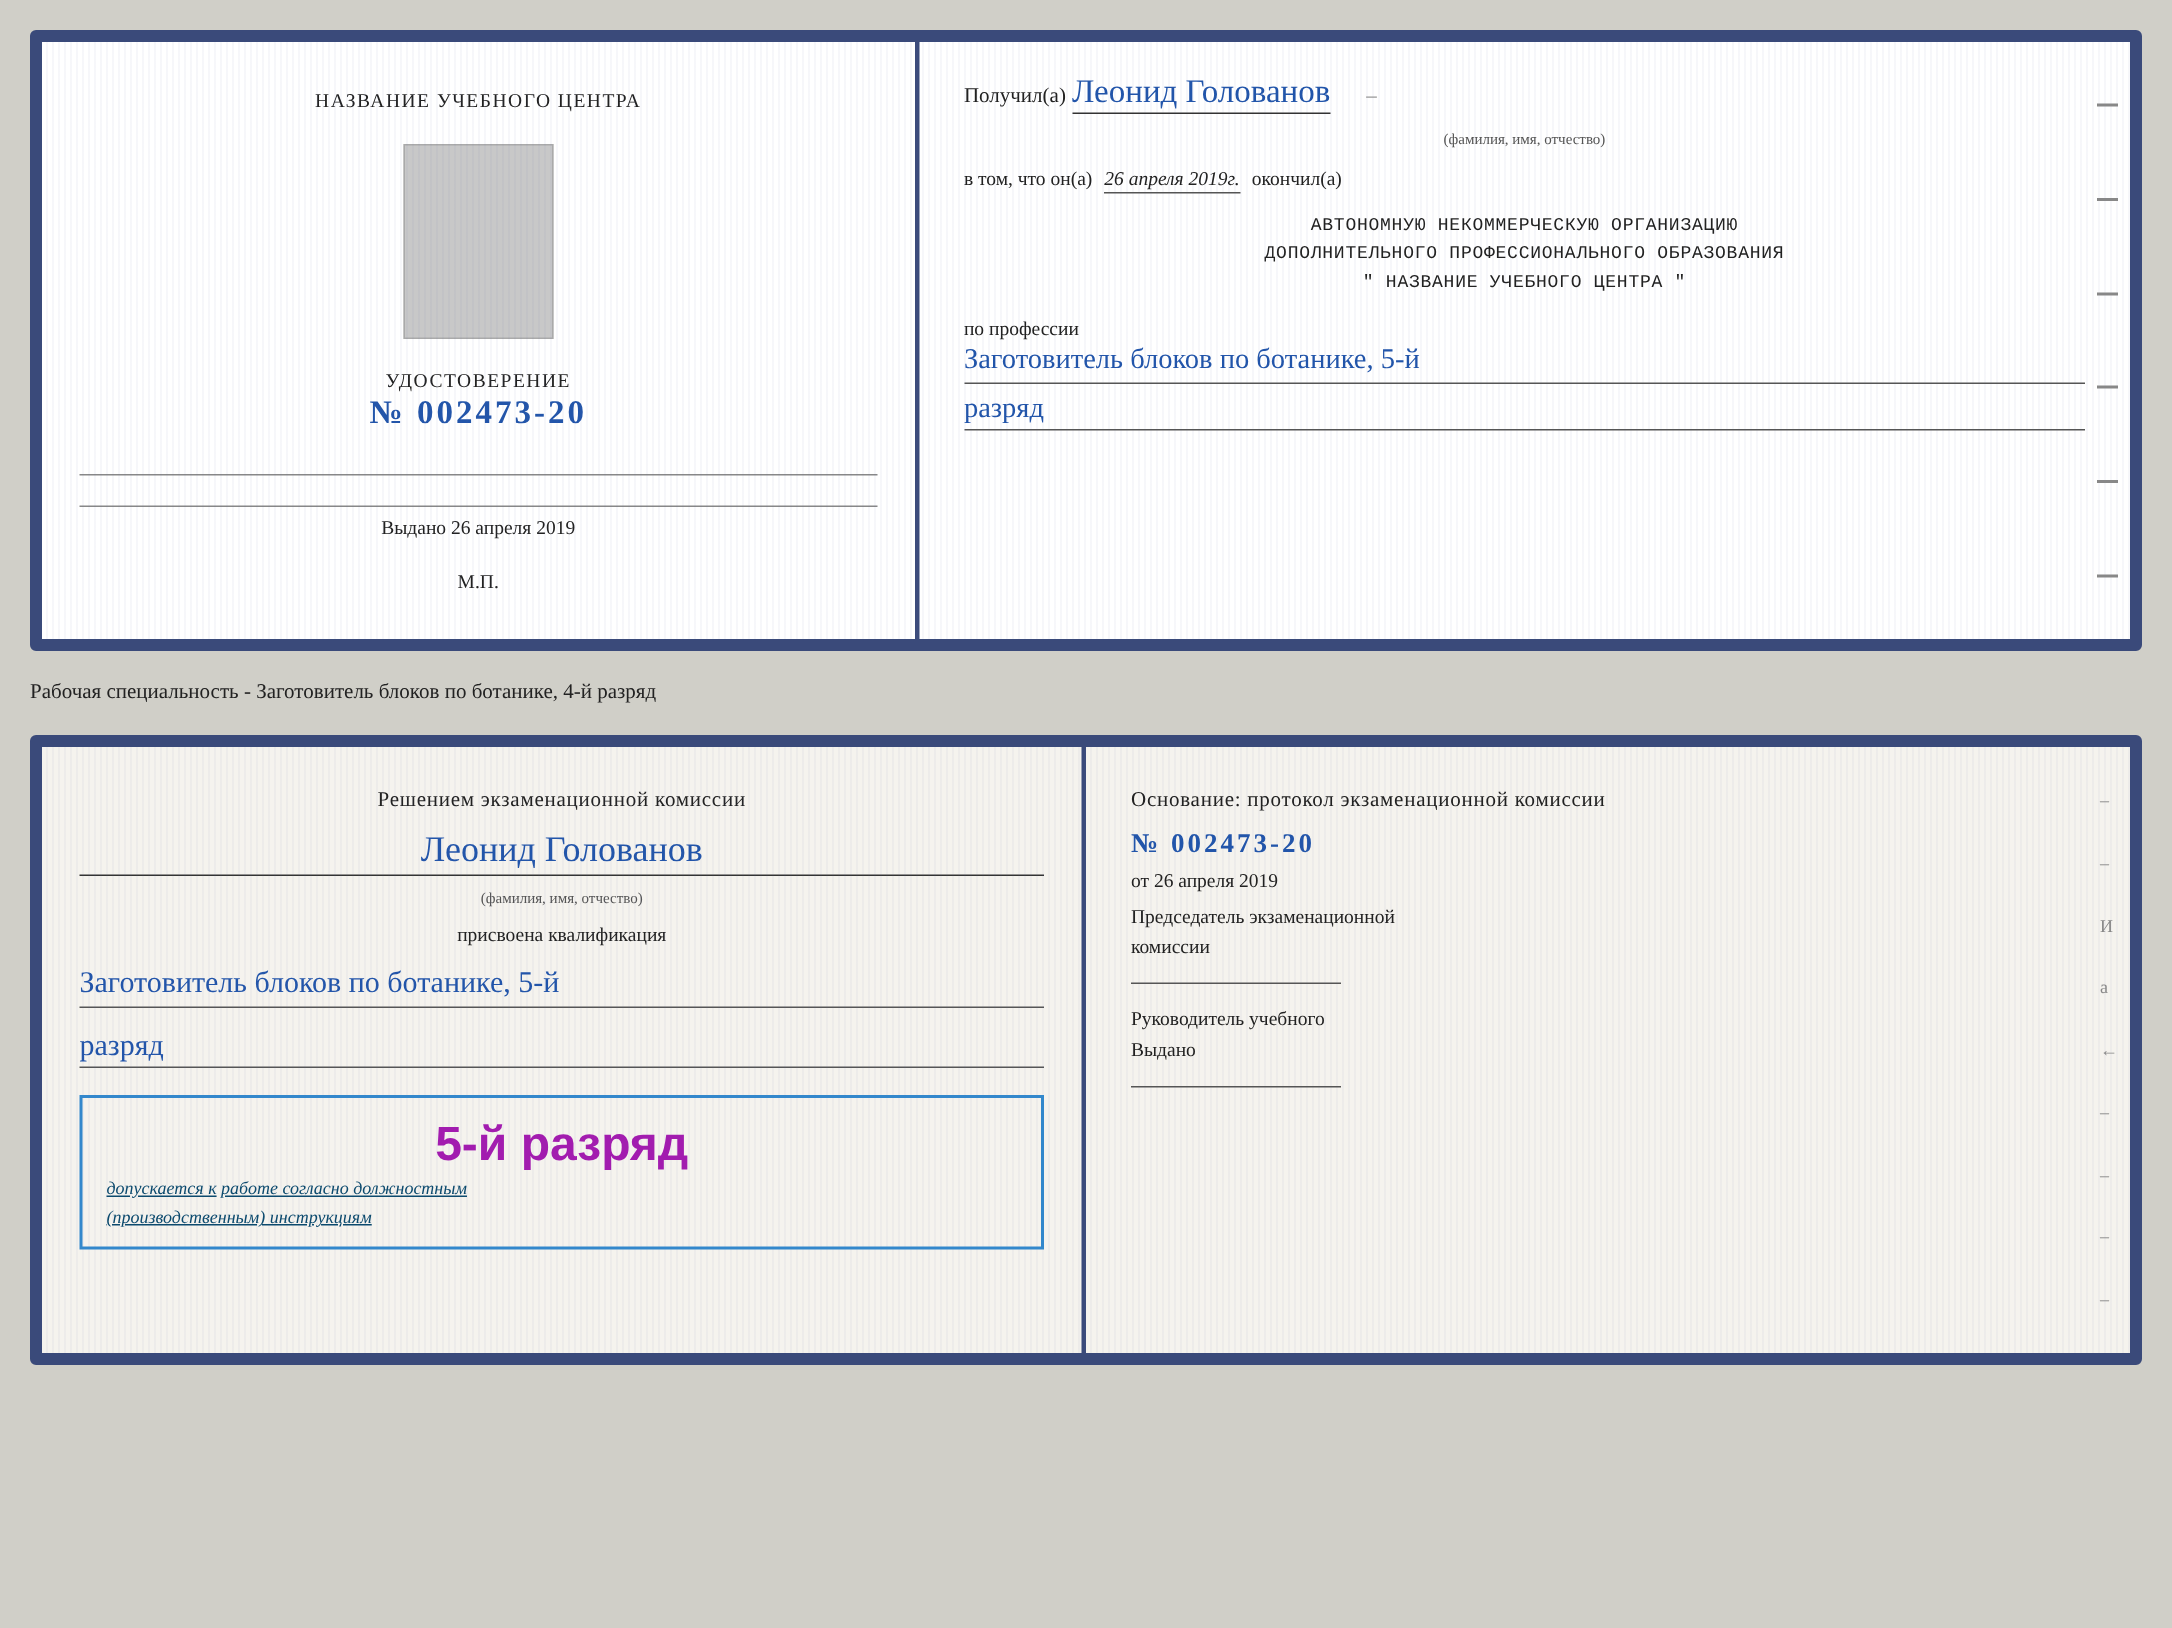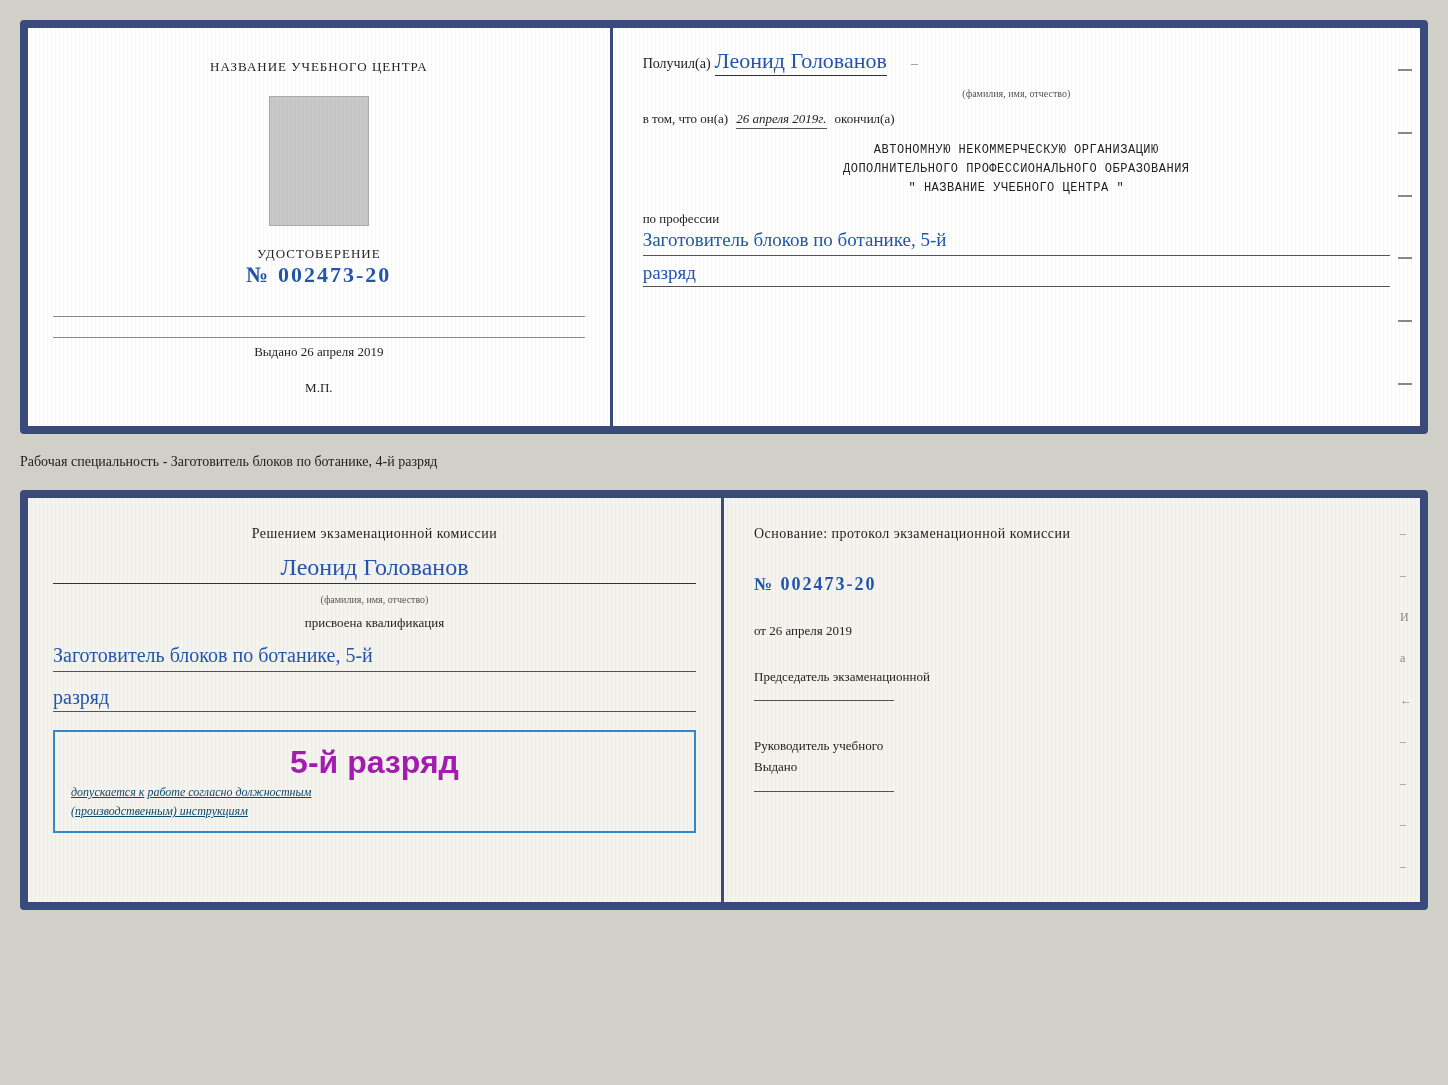--- a/index.html
+++ b/index.html
@@ -255,21 +255,21 @@
       display: flex;
       flex-direction: column;
       gap: 10px;
     }
 
     .bottom-right {
       width: 50%;
       padding: 25px 30px;
       display: flex;
       flex-direction: column;
-      gap: 28px;
+      gap: 6px;
       position: relative;
     }
 
     .decision-text {
       font-size: 14px;
       letter-spacing: 0.5px;
       text-align: center;
       line-height: 1.5;
       color: #222;
     }
@@ -491,20 +491,21 @@
         <span>002473-20</span>
       </div>
 
       <div class="from-date">
         <span>от</span>
         <span>26 апреля 2019</span>
       </div>
 
       <div class="chairman-block">
         <div>Председатель экзаменационной</div>
+        <div>комиссии</div>
         <div class="sign-line"></div>
       </div>
 
       <div class="director-block">
         <div>Руководитель учебного</div>
         <div>Выдано</div>
         <div class="sign-line"></div>
       </div>
 
       <div class="vert-right">

